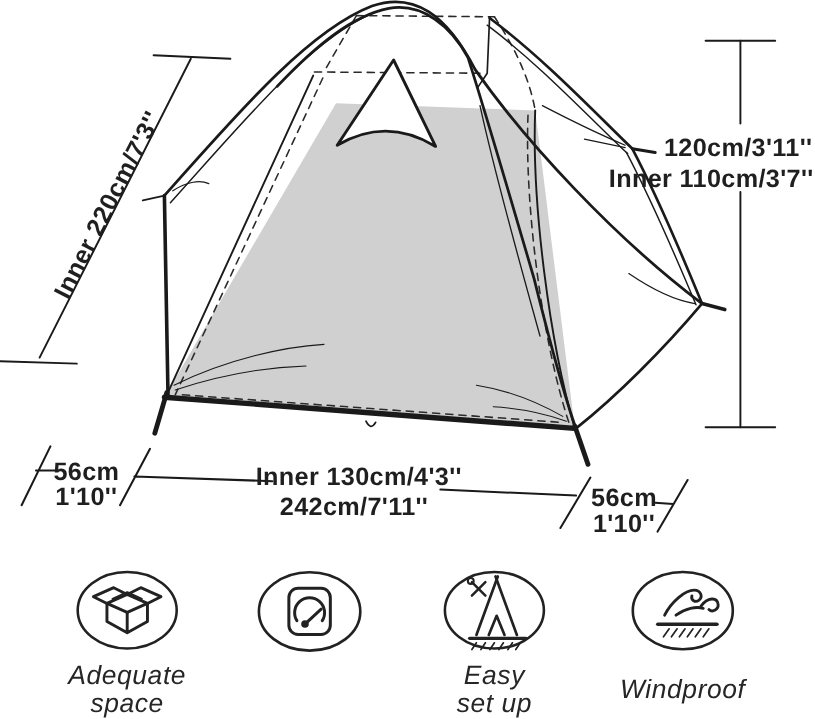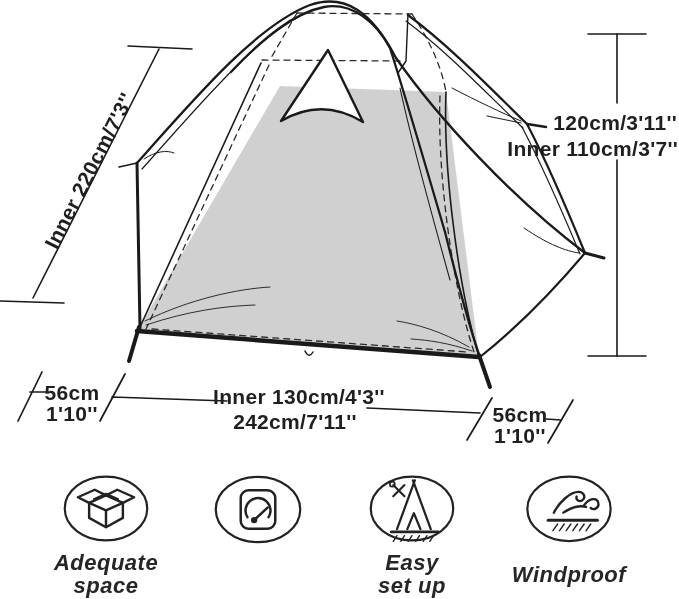--- a/index.html
+++ b/index.html
@@ -6,21 +6,21 @@
   #stage{position:relative;width:679px;height:599px;background:#fff;overflow:hidden;
          font-family:"Liberation Sans",sans-serif;}
   #diagram-svg{position:absolute;left:0;top:0;}
   .dim-text{font-family:"Liberation Sans",sans-serif;font-weight:600;fill:#1f1f1f;
             font-size:21px;letter-spacing:0.3px;}
   .feature{position:absolute;top:471px;width:150px;height:126px;display:flex;
            flex-direction:column;align-items:center;}
   .badge{width:96px;height:77px;display:block;}
   .flabel{margin-top:5px;height:46px;display:flex;flex-direction:column;justify-content:center;
           align-items:center;}
-  .flabel div{font-style:italic;font-weight:700;font-size:22px;line-height:1.05;
+  .flabel div{font-style:italic;font-weight:400;font-size:22px;line-height:1.05;
               color:#262626;letter-spacing:0.5px;white-space:nowrap;text-align:left;}
   .ico{stroke:#222;fill:none;stroke-linecap:round;stroke-linejoin:round;}
 </style>
 </head>
 <body>
 
 <div id="stage">
 
   <svg id="diagram-svg" width="679" height="465" viewBox="0 0 679 465">
     <g stroke="#1a1a1a" fill="none" stroke-linecap="round" stroke-linejoin="round">

